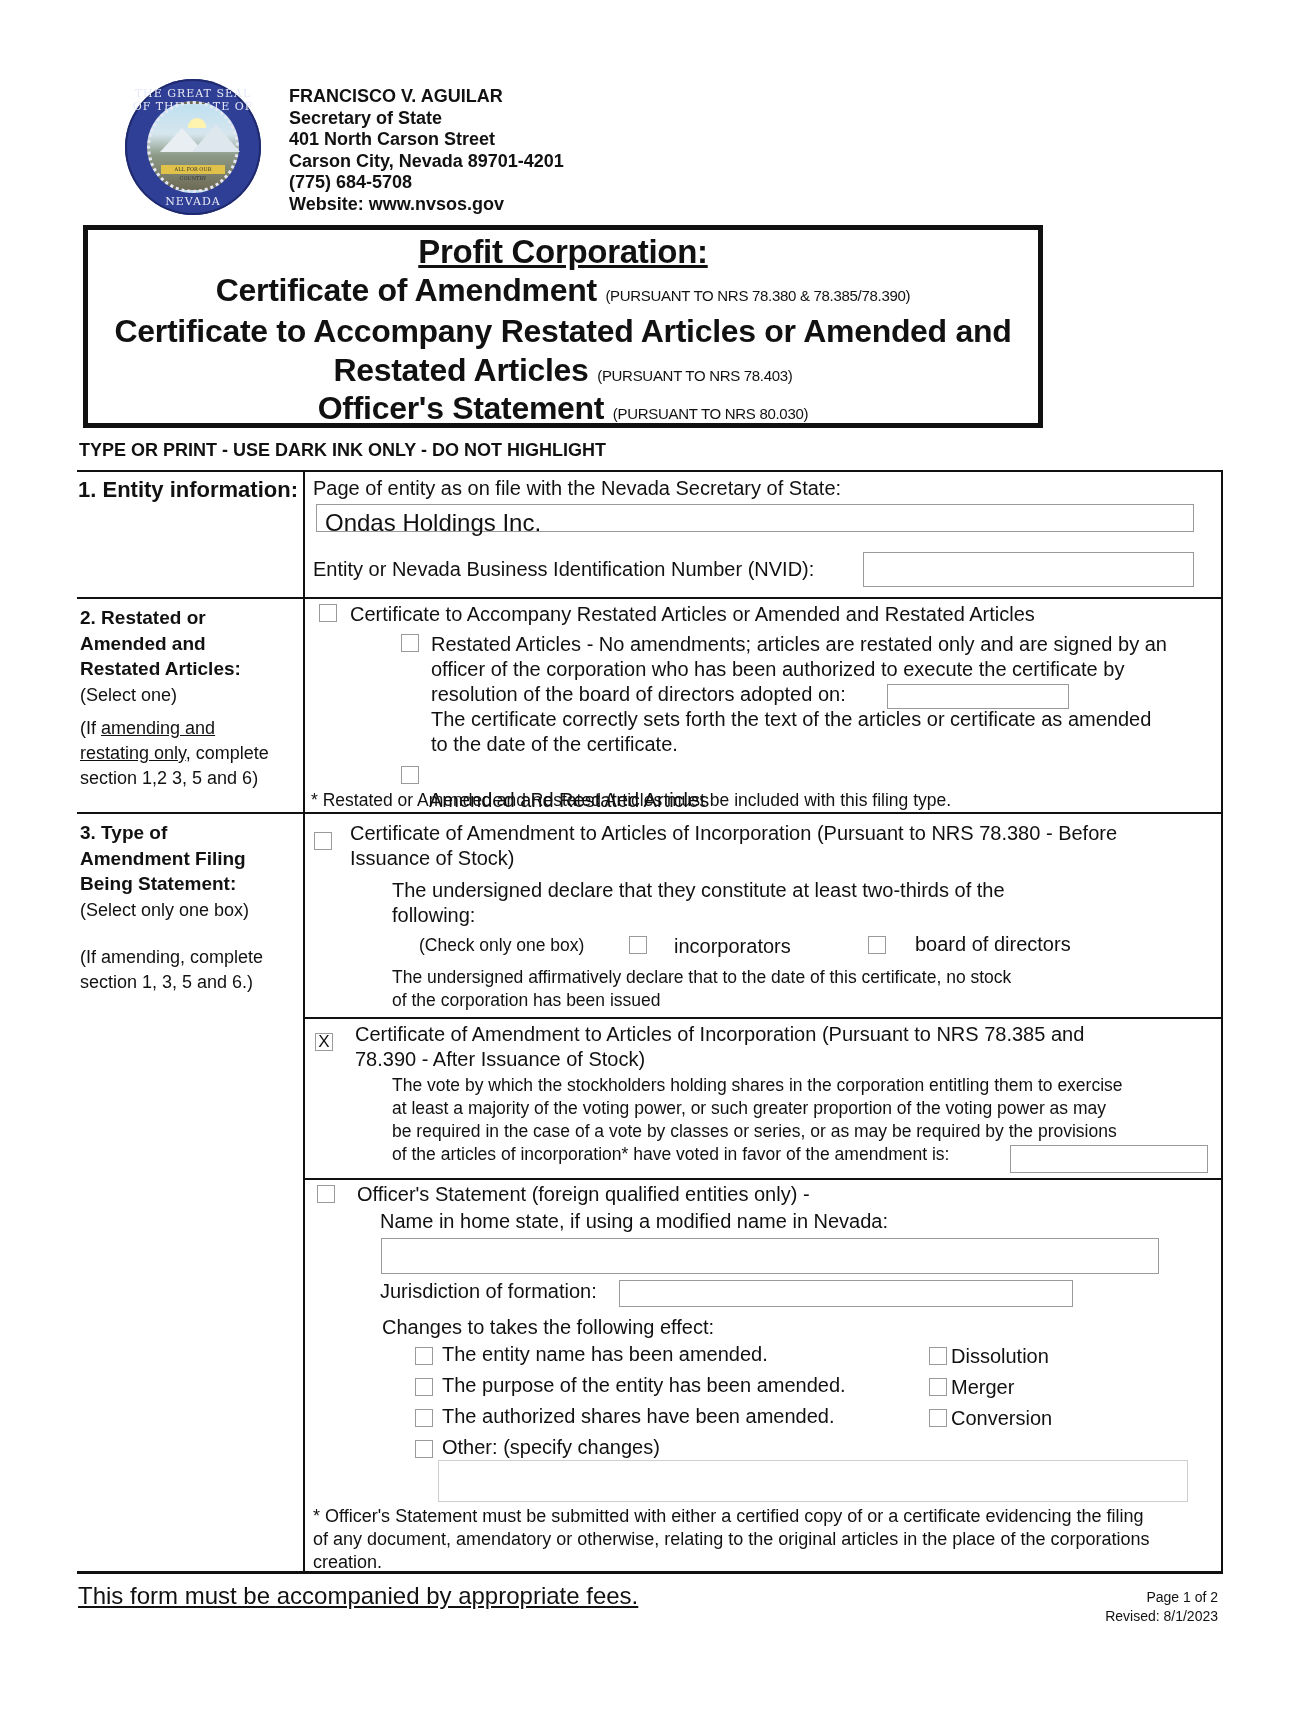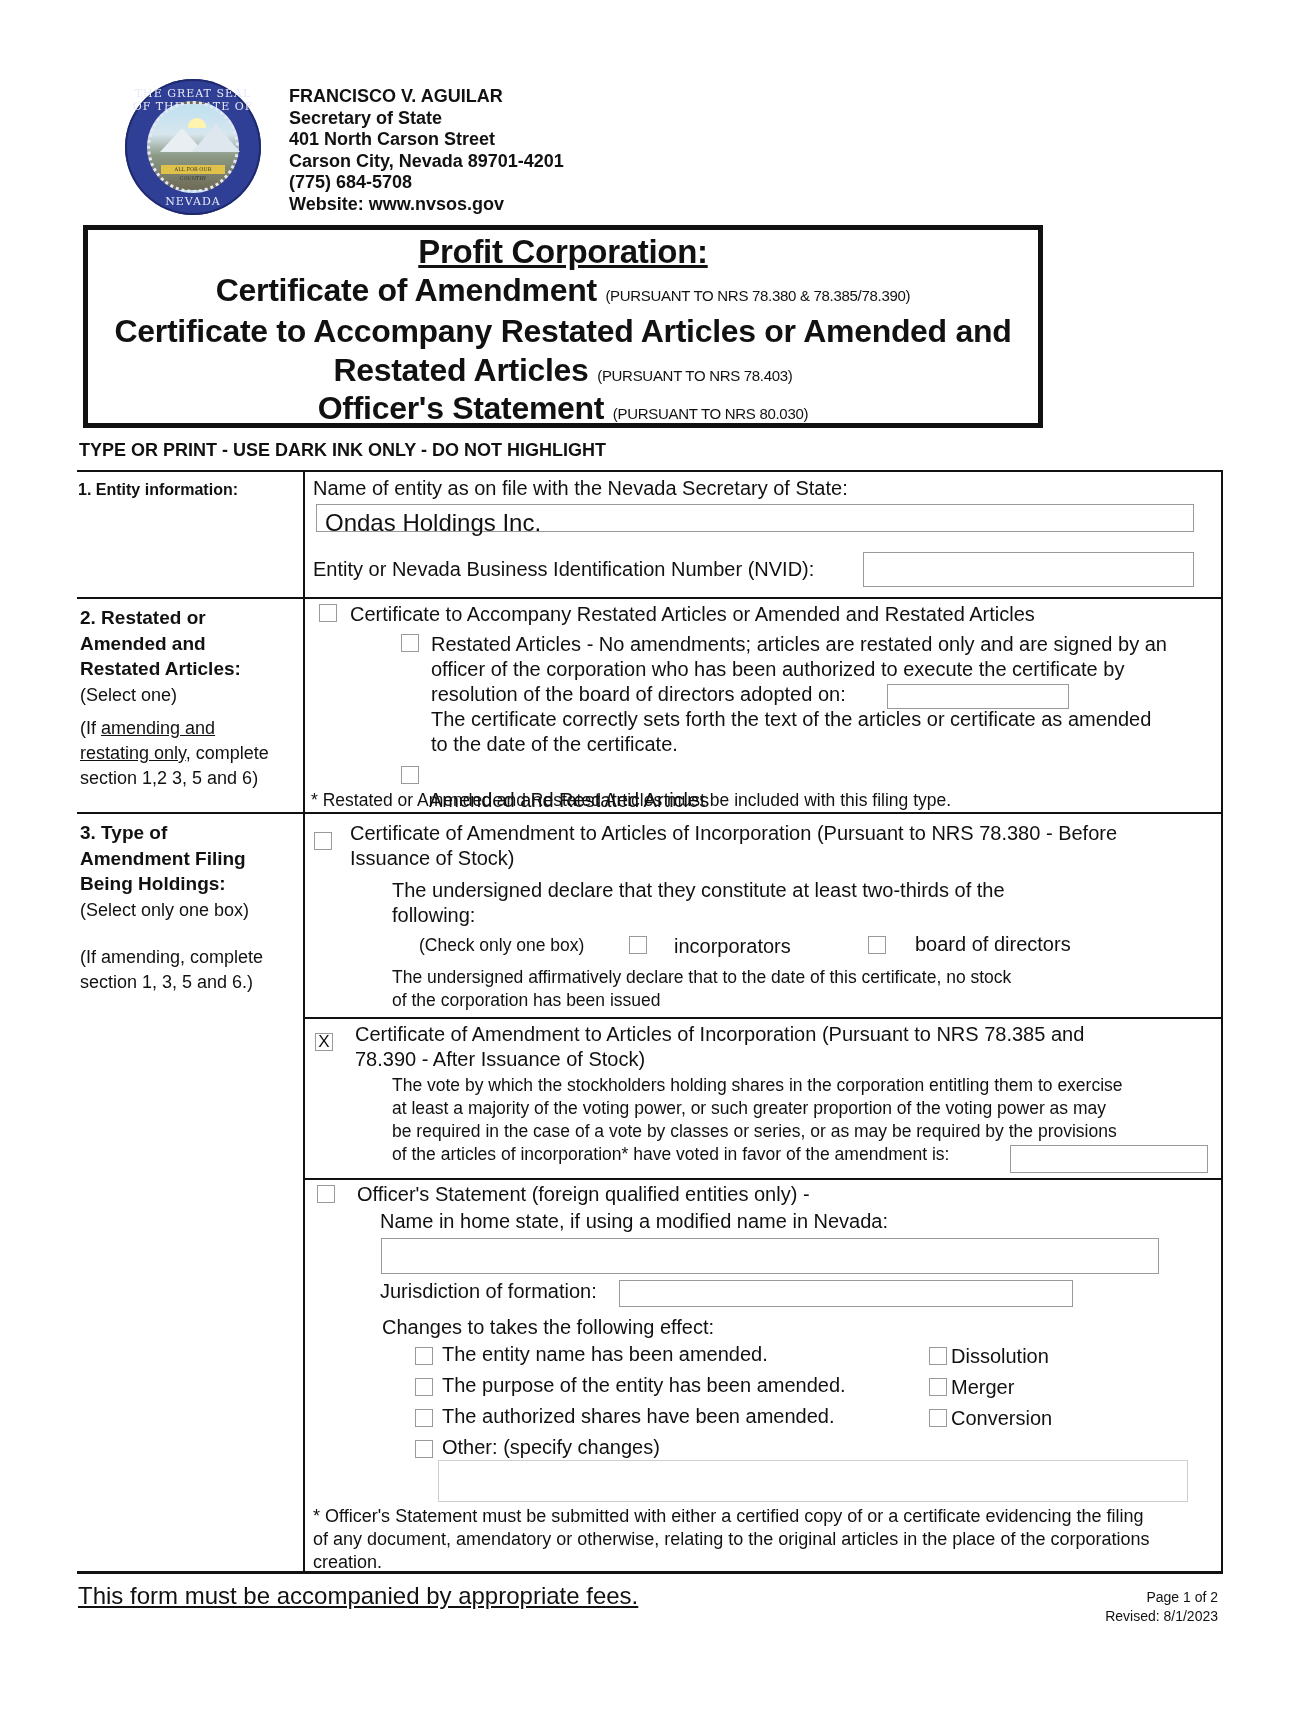--- a/index.html
+++ b/index.html
@@ -80,22 +80,22 @@
 
 <div class="abs typeprint">TYPE OR PRINT - USE DARK INK ONLY - DO NOT HIGHLIGHT</div>
 
 <div class="abs tbl"></div>
 <div class="abs vdiv"></div>
 <div class="abs hline" style="left:77px; top:597px; width:1146px;"></div>
 <div class="abs hline" style="left:77px; top:812px; width:1146px;"></div>
 <div class="abs hline" style="left:303px; top:1017px; width:920px;"></div>
 <div class="abs hline" style="left:303px; top:1178px; width:920px;"></div>
 
-<div class="abs lbl" style="left:78px; top:477px; font-size:16px;"><b>1.  Entity information:</b></div>
-<div class="abs t" style="left:313px; top:476px;">Name of entity as on file with the Nevada Secretary of State:</div>
+<div class="abs lbl" style="left:78px; top:477px; font-size:22px;"><b>1.  Entity information:</b></div>
+<div class="abs t" style="left:313px; top:476px;">Page of entity as on file with the Nevada Secretary of State:</div>
 <div class="abs inp" style="left:316px; top:504px; width:878px; height:28px;">
   <div class="inp-text">Ondas Holdings Inc.</div>
 </div>
 <div class="abs t" style="left:313px; top:557px;">Entity or Nevada Business Identification Number (NVID):</div>
 <div class="abs inp" style="left:863px; top:552px; width:331px; height:35px;">
   <div class="inp-text"></div>
 </div>
 
 <div class="abs lbl" style="left:80px; top:605px; font-size:19px; line-height:25.5px;">
   <div><b>2. Restated or</b></div>
@@ -122,21 +122,21 @@
 <div class="abs inp" style="left:887px; top:684px; width:182px; height:25px;">
   <div></div>
 </div>
 <div class="abs cb" style="left:401px; top:766px;"></div>
 <div class="abs t" style="left:429px; top:764px;margin-top:24px;">Amended and Restated Articles</div>
 <div class="abs t-sm" style="left:311px; top:789px;">* Restated or Amended and Restated Articles must be included with this filing type.</div>
 
 <div class="abs lbl" style="left:80px; top:820px; font-size:19px; line-height:25.5px;">
   <div><b>3. Type of</b></div>
   <div><b>Amendment Filing</b></div>
-  <div><b>Being Holdings:</b></div>
+  <div><b>Being Statement:</b></div>
 </div>
 <div class="abs lbl" style="left:80px; top:898px;">(Select only one box)</div>
 <div class="abs lbl" style="left:80px; top:945px;">
   <div>(If amending, complete</div>
   <div>section 1, 3, 5 and 6.)</div>
 </div>
 
 <div class="abs cb" style="left:314px; top:832px;"></div>
 <div class="abs t" style="left:350px; top:821px;">
   <div>Certificate of Amendment to Articles of Incorporation  (Pursuant to NRS 78.380 - Before</div>

